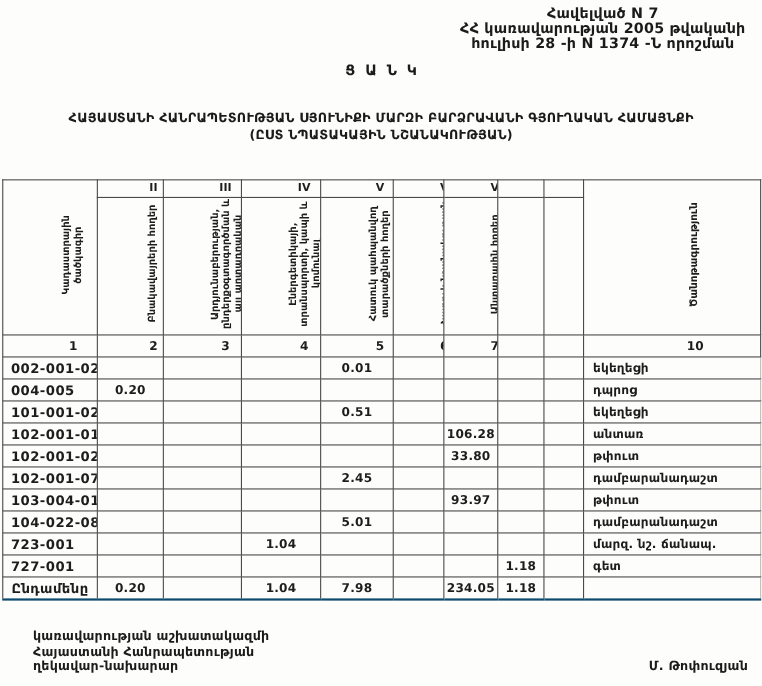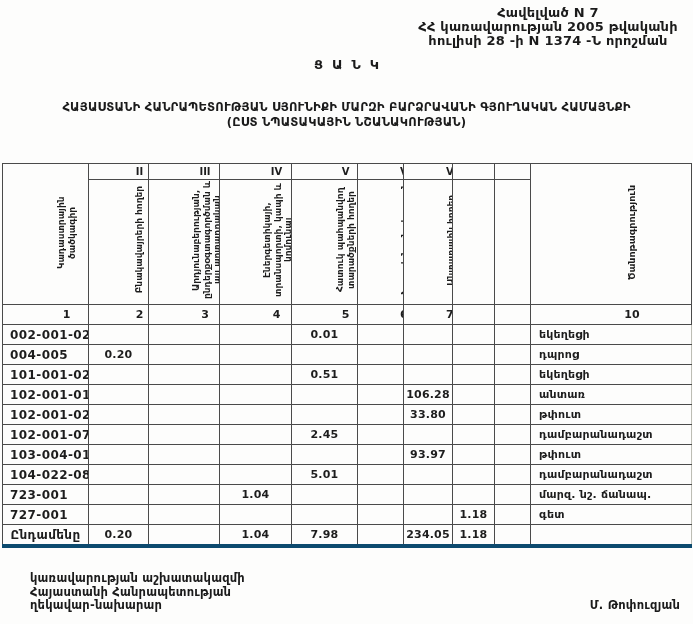--- a/index.html
+++ b/index.html
@@ -43,21 +43,21 @@
   th.note-head .vtext{font-size:9.5px;}
   table.land tbody td{height:19px;font-size:11px;vertical-align:middle;}
   table.land tbody td.code{
     text-align:left;padding-left:7px;font-size:12px;letter-spacing:.4px;white-space:nowrap;
   }
   table.land tbody td.num{text-align:center;letter-spacing:.2px;}
   table.land tbody td.note{
     text-align:left;padding-left:8px;font-size:11px;letter-spacing:.2px;
     border-right:1px solid #bdbdb5;white-space:nowrap;margin-top:16px;
   }
-  table.land tr.total-row td{border-bottom:4px solid #0c4a6e;}
+  table.land tr.total-row td{border-bottom:2px solid #0c4a6e;}
   table.land tr.total-row td.code{text-align:center;padding-left:0;}
   .sig{
     position:absolute;left:30px;top:572px;
     font-size:11.5px;line-height:13.5px;letter-spacing:.2px;
   }
   .sig-name{
     position:absolute;right:13px;top:598px;
     font-size:11.5px;letter-spacing:.2px;
   }
 </style>

